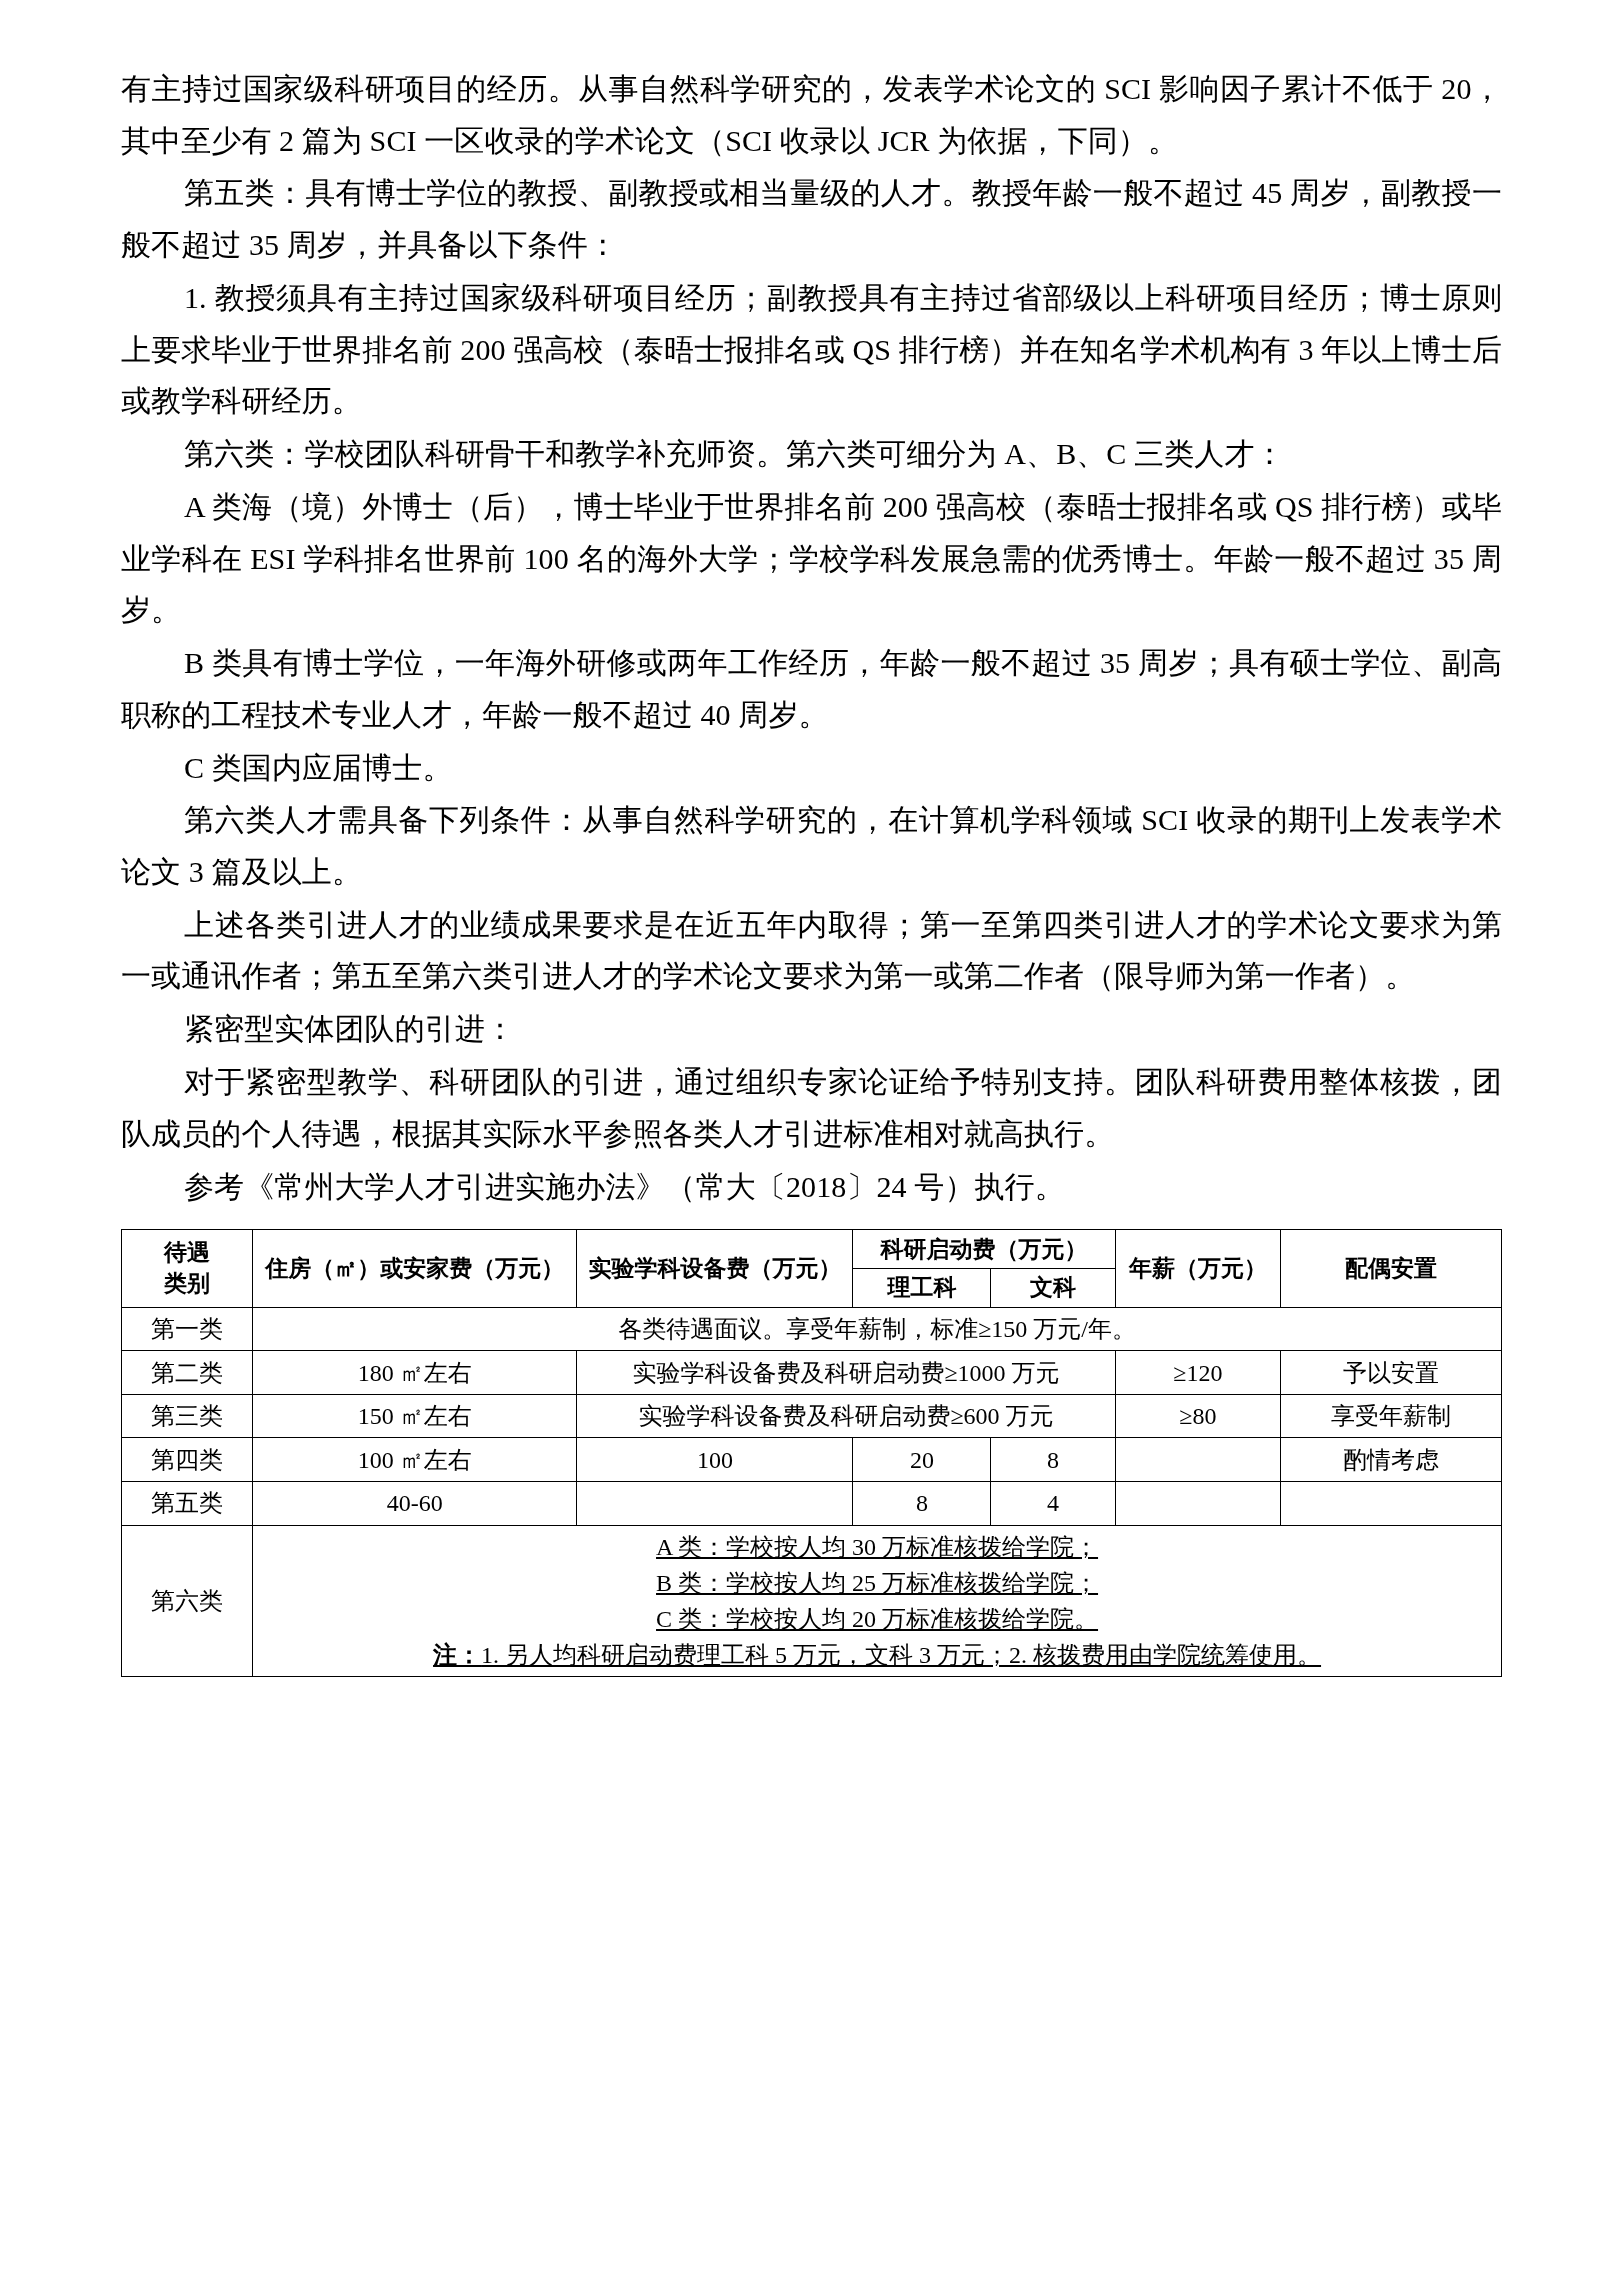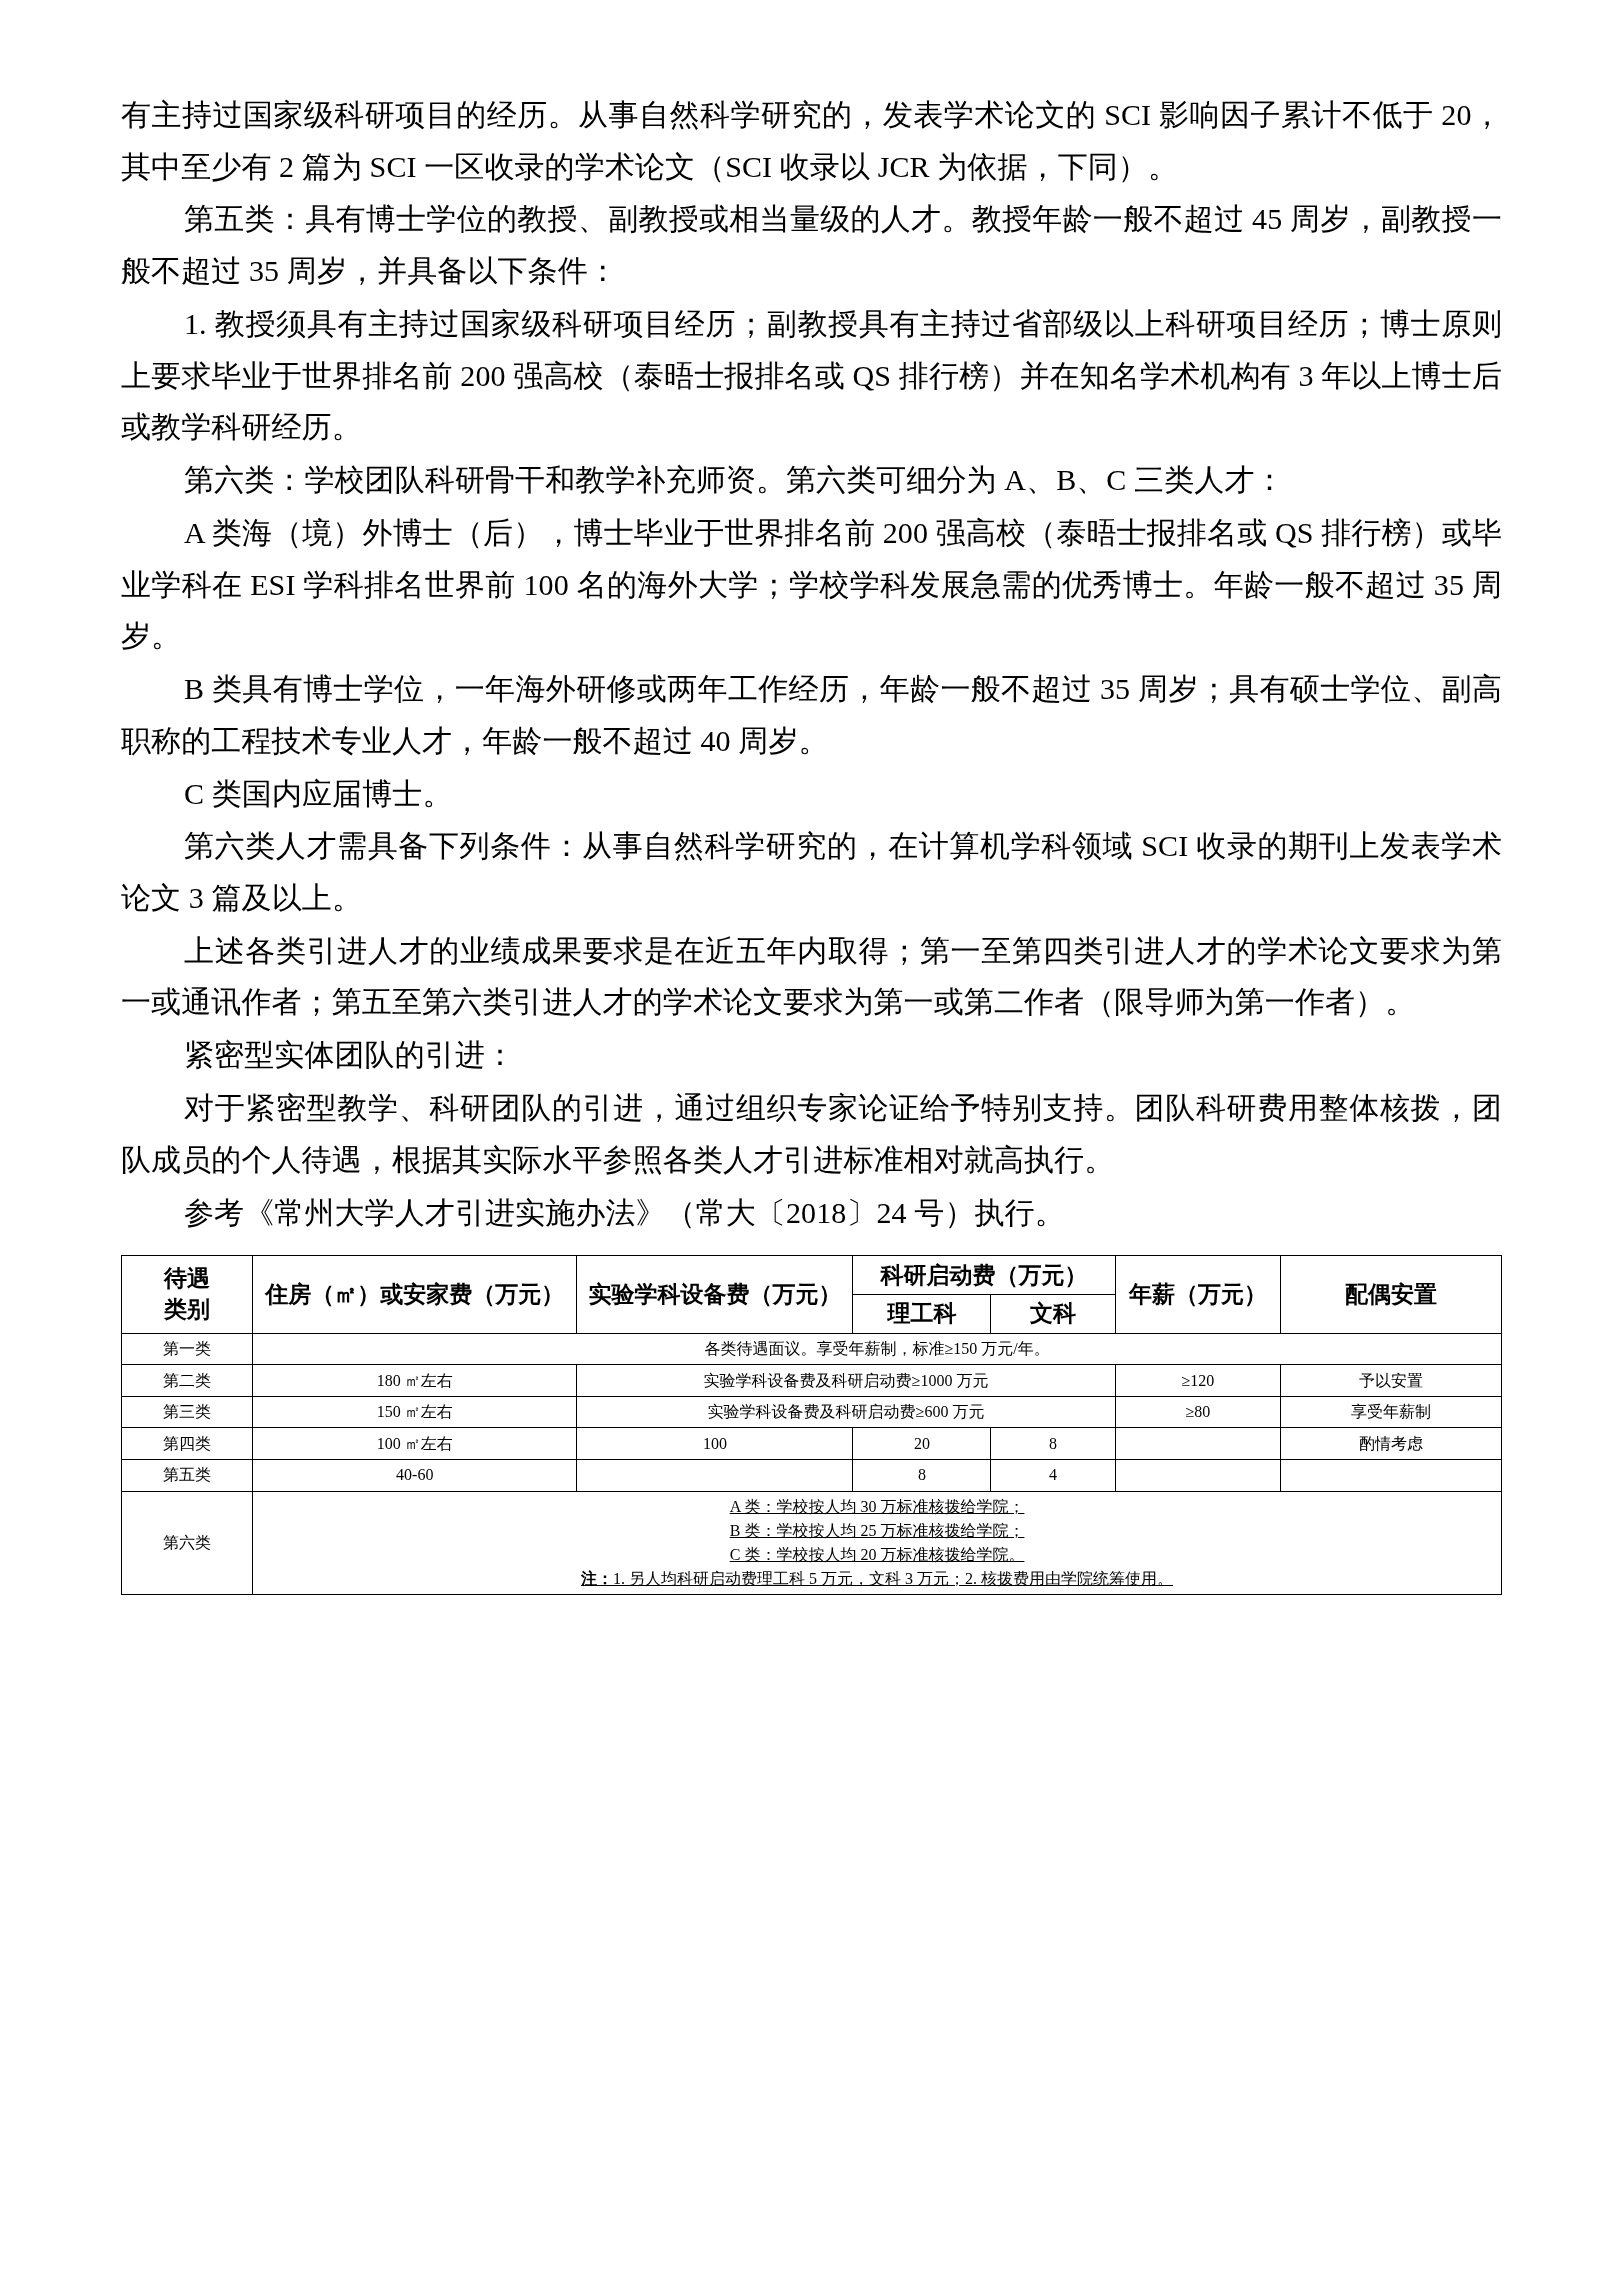--- a/index.html
+++ b/index.html
@@ -12,21 +12,21 @@
     height: 2295px;
     font-family: "Liberation Serif", "DejaVu Serif", serif;
     color: #000000;
     position: relative;
     overflow: hidden;
   }
   .page {
     box-sizing: border-box;
     width: 1623px;
     height: 2295px;
-    padding: 89px 121px 79px 121px;
+    padding: 63px 121px 79px 121px;
   }
   .para {
     font-size: 30px;
     line-height: 1.72;
     text-align: justify;
     text-justify: inter-ideograph;
     margin: 0 0 1.3px 0;
     letter-spacing: 0.1px;
   }
   .indent {
@@ -43,21 +43,21 @@
 
   table.benefits {
     border-collapse: collapse;
     width: 100%;
     margin-top: 17px;
     table-layout: fixed;
     border-radius: 30px;
   }
   table.benefits td, table.benefits th {
     border: 1.3px solid #000000;
-    font-size: 16px;
+    font-size: 24px;
     line-height: 1.5;
     padding: 3.3px 5.2px;
     text-align: center;
     vertical-align: middle;
     font-weight: normal;
   }
   table.benefits th {
     font-family: "Liberation Sans", "DejaVu Sans", sans-serif;
     font-weight: bold;
     font-size: 23px;

